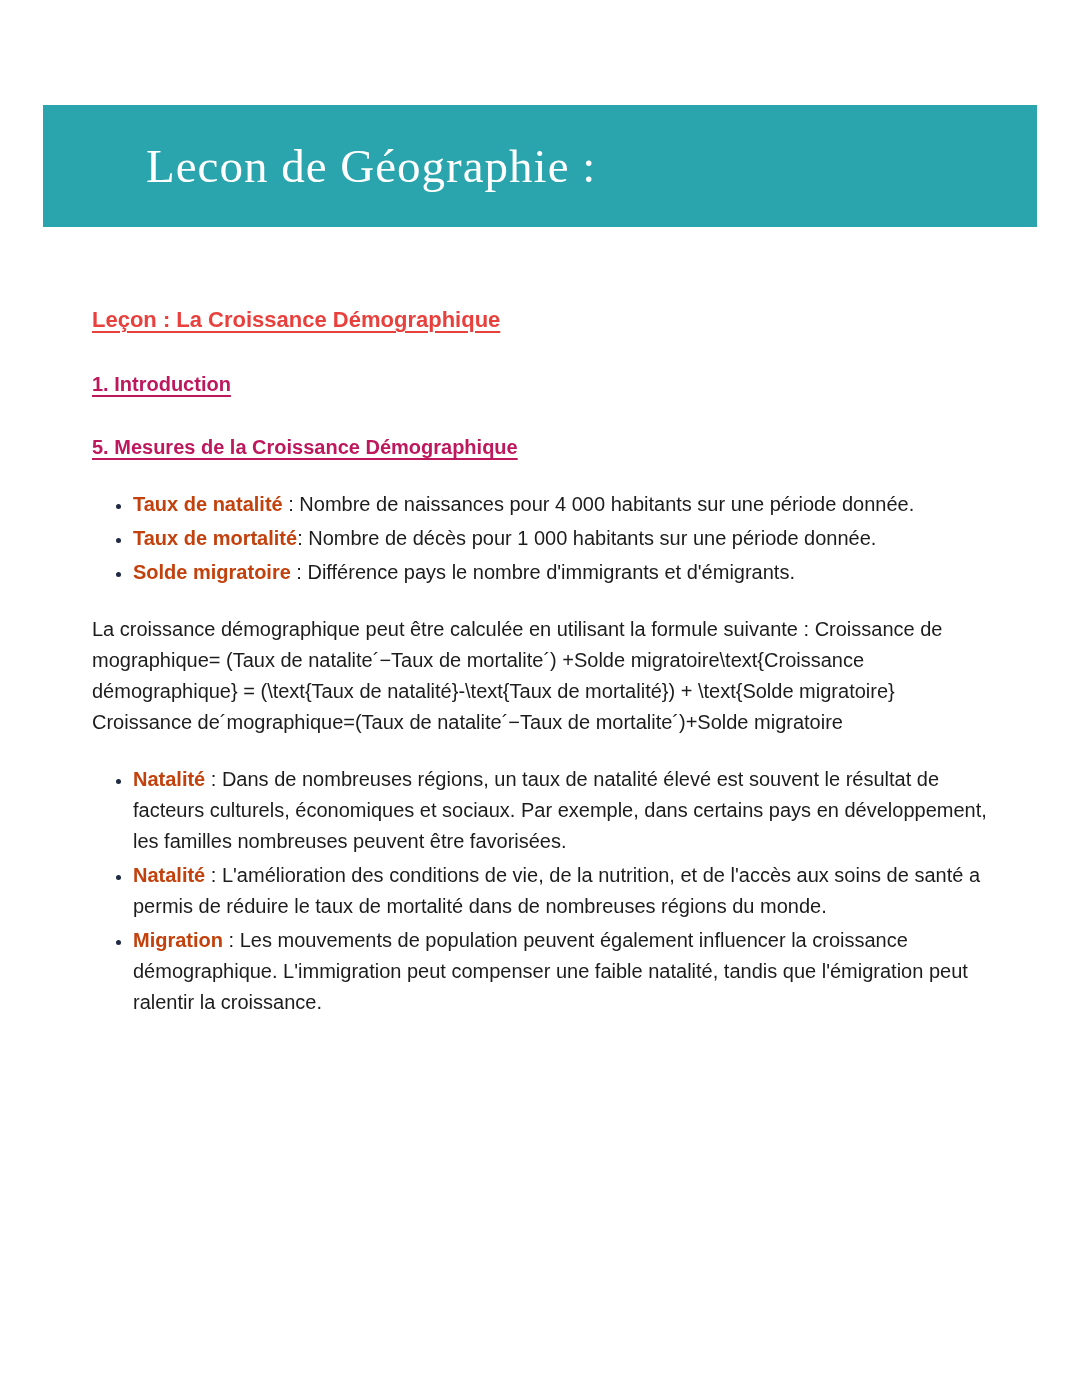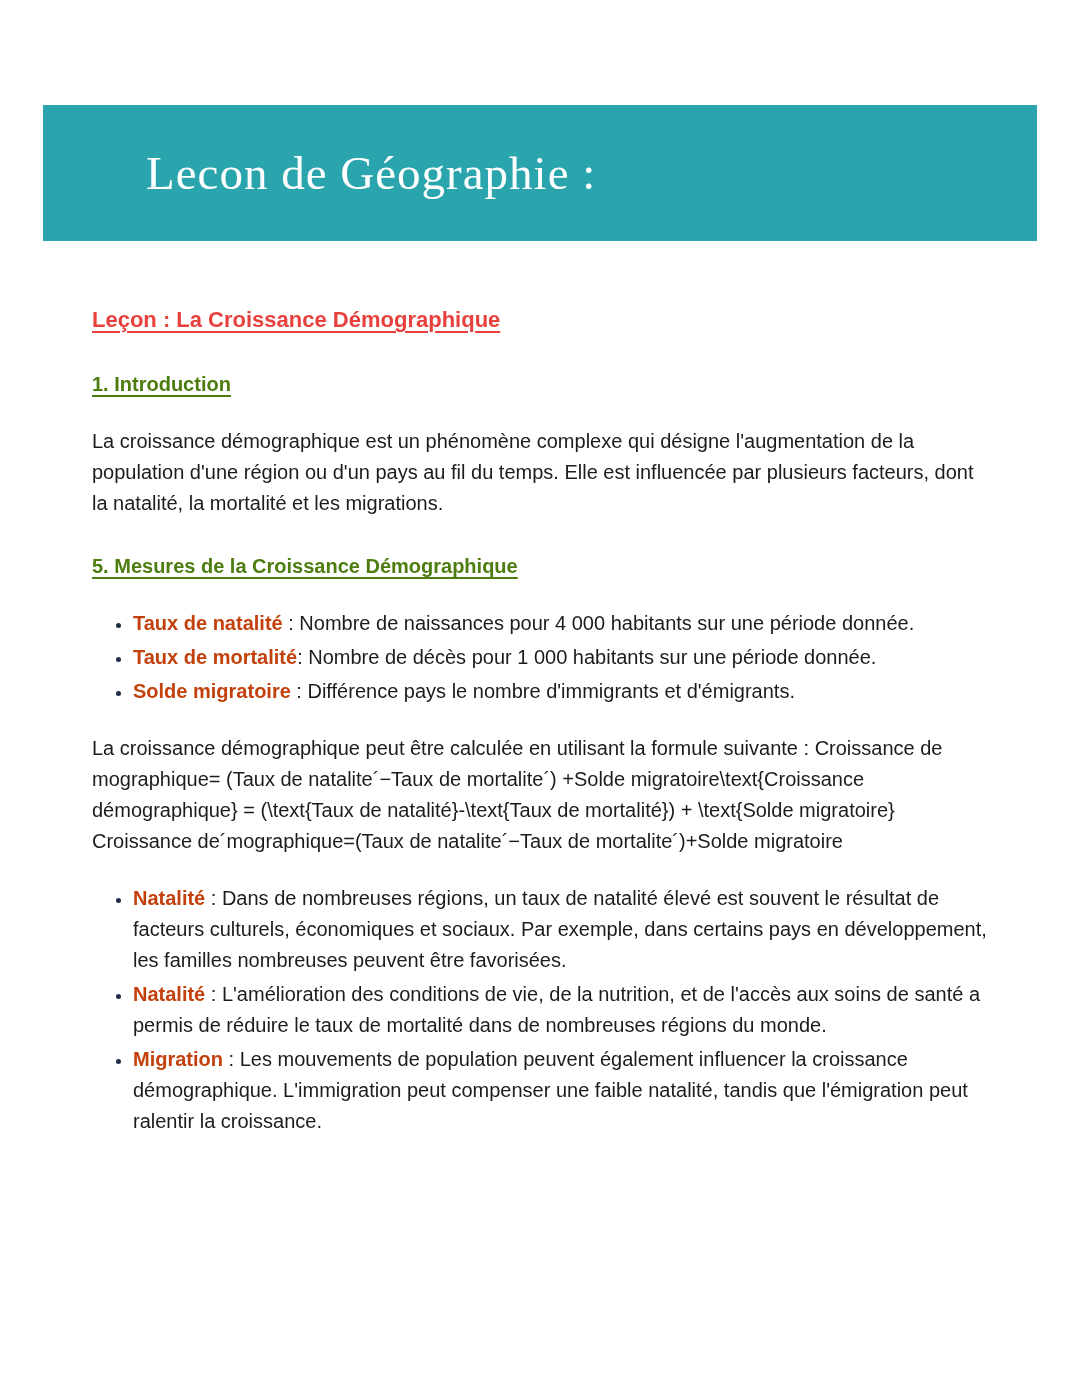--- a/index.html
+++ b/index.html
@@ -9,21 +9,21 @@
     height: 1397px;
     position: relative;
     font-family: "Liberation Sans", sans-serif;
     color: #1c1c1c;
   }
   .banner {
     position: absolute;
     left: 43px;
     top: 105px;
     width: 994px;
-    height: 136px;
+    height: 122px;
     background: #2aa5ad;
     display: flex;
     align-items: center;
   }
   .banner-title {
     font-family: "Liberation Serif", "DejaVu Serif", serif;
     font-weight: 400;
     color: #ffffff;
     font-size: 47px;
     padding-left: 103px;
@@ -38,21 +38,21 @@
     line-height: 1.55;
   }
   .doc-title {
     color: #e8413d;
     font-size: 22px;
     font-weight: 700;
     text-decoration: underline;
     text-underline-offset: 4px;
   }
   .sec-heading {
-    color: #4d7c0f;
+    color: #be185d;
     font-size: 20px;
     font-weight: 700;
     text-decoration: underline;
     text-underline-offset: 4px;
     margin: 32px 0 26px 0;
   }
   .para {
     margin-bottom: 26px;
   }
   ul.bullet-list {
@@ -78,21 +78,20 @@
 <div class="banner">
   <h1 class="banner-title">Lecon de Géographie :</h1>
 </div>
 
 <main class="content">
 
   <h2 class="doc-title">Leçon : La Croissance Démographique</h2>
 
   <h3 class="sec-heading">1. Introduction</h3>
 
-  <p class="para">La croissance démographique est un phénomène complexe qui désigne l'augmentation de la population d'une région ou d'un pays au fil du temps. Elle est influencée par plusieurs facteurs, dont la natalité, la mortalité et les migrations.</p>
 
   <h3 class="sec-heading">5. Mesures de la Croissance Démographique</h3>
 
   <ul class="bullet-list">
     <li>
       <span class="term">Taux de natalité</span><span> : Nombre de naissances pour 4 000 habitants sur une période donnée.</span>
     </li>
     <li>
       <span class="term">Taux de mortalité</span><span>: Nombre de décès pour 1 000 habitants sur une période donnée.</span>
     </li>

